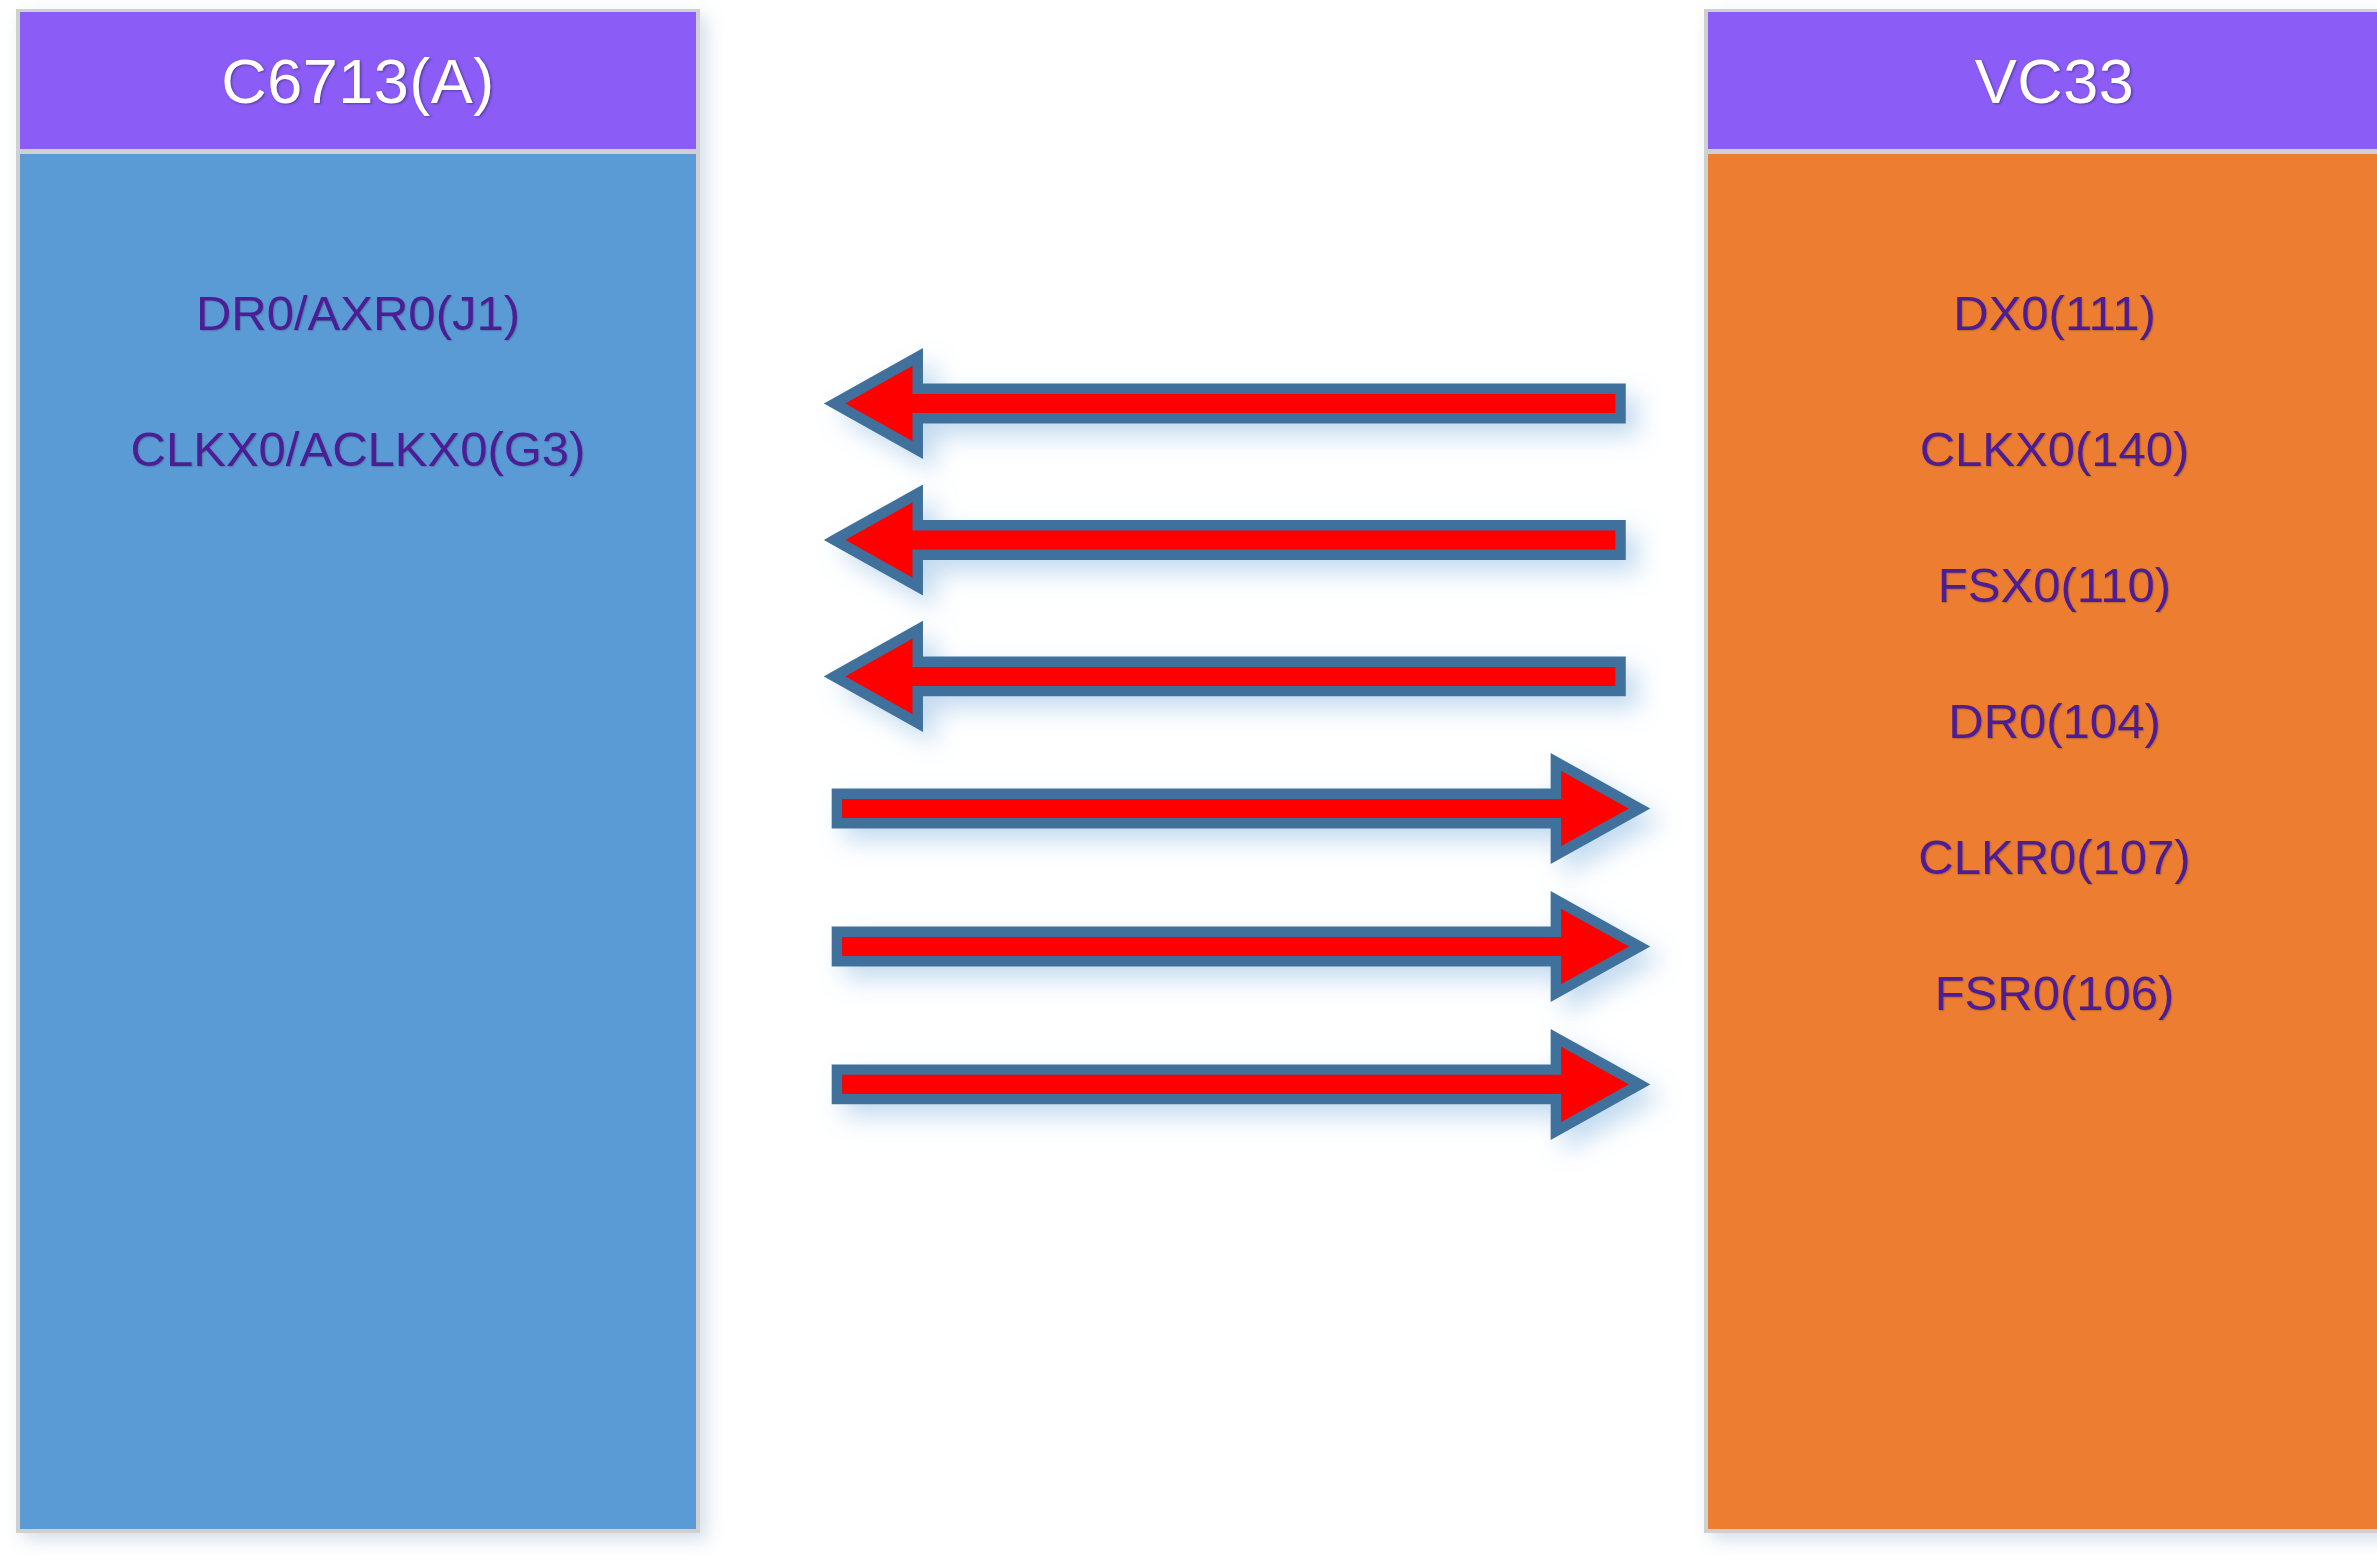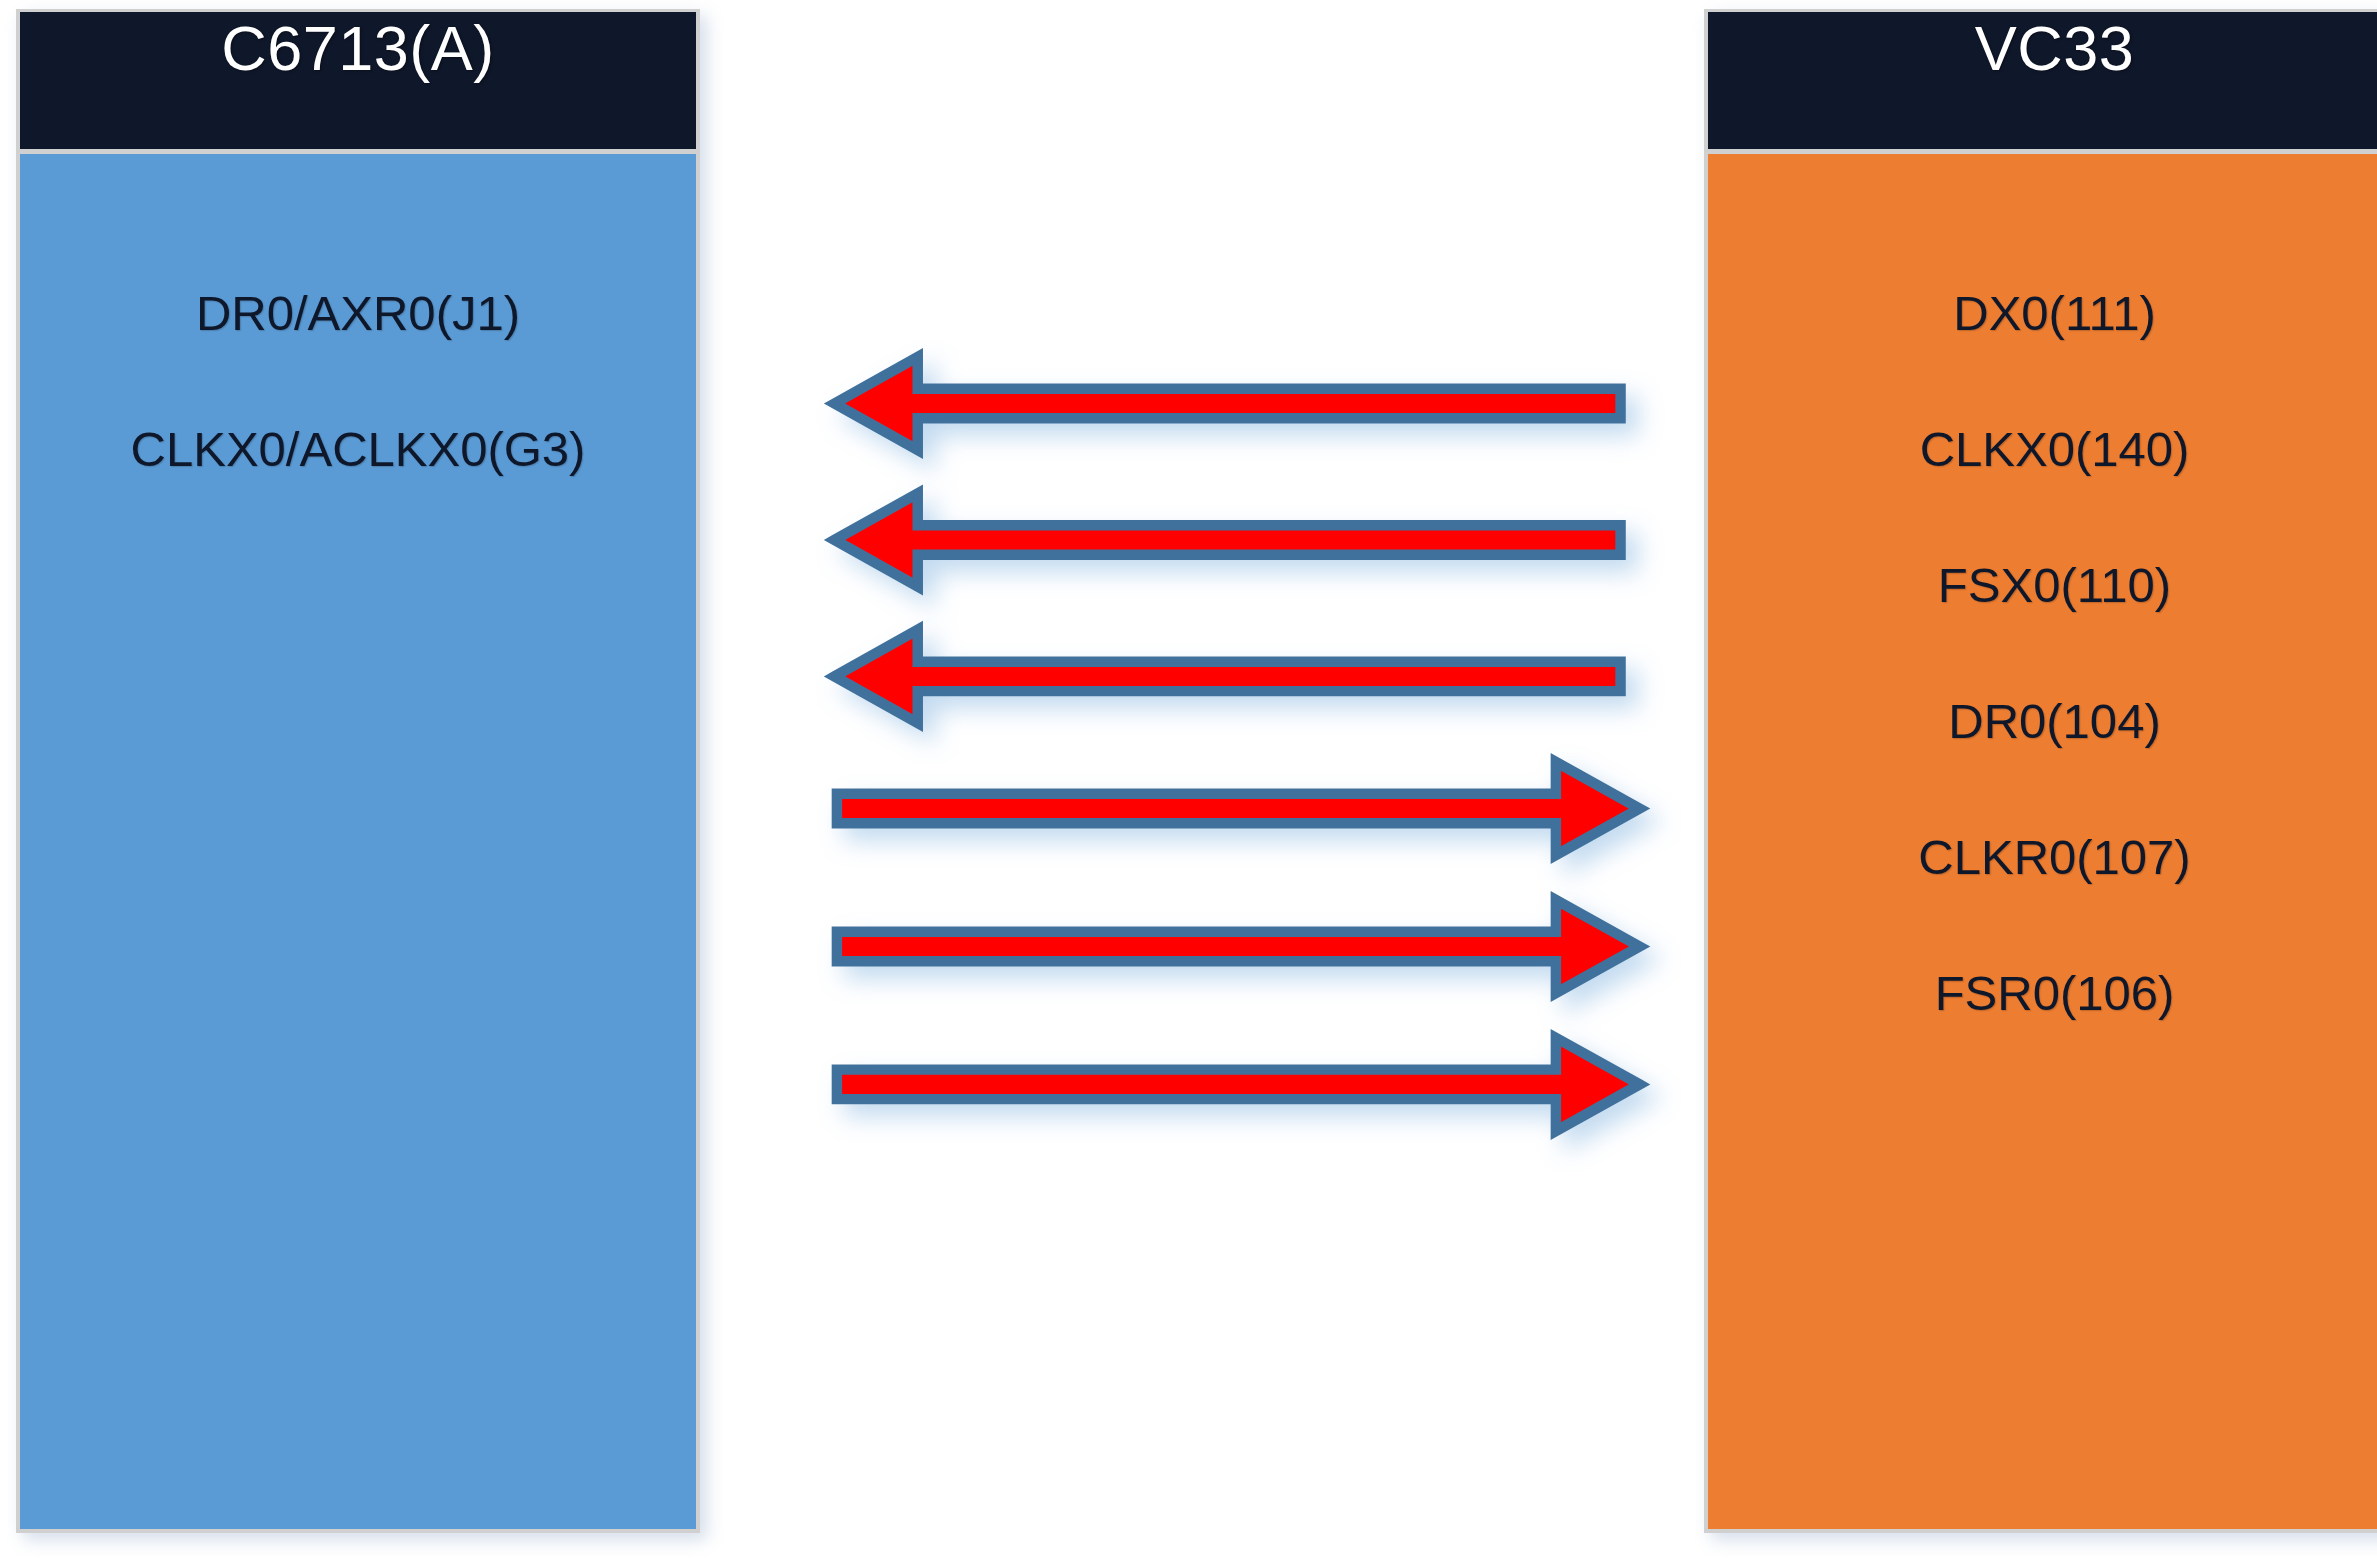--- a/index.html
+++ b/index.html
@@ -18,22 +18,22 @@
     position:absolute;
     background:#D0D0D0;              
     box-shadow:6.7px 6.7px 16px rgba(120,150,190,0.30);
     box-sizing:border-box;
   }
   .panel-left{left:16px;top:8.6px;width:684px;height:1524px;}
   .panel-right{left:1704px;top:8.6px;width:701px;height:1524px;}
 
   .panel-header{
     position:absolute;left:3.8px;top:3.8px;right:3.8px;height:137px;
-    background:#0f172a;
-    display:flex;justify-content:center;
+    background:#8b5cf6;
+    display:flex;align-items:center;justify-content:center;
   }
   .panel-header-title{
     color:#FFFFFF;
     font-size:63px;
     font-weight:400;
     letter-spacing:0.5px;
     text-shadow:1.4px 1.4px 2.4px rgba(0,0,0,0.35);
     white-space:nowrap;
   }
 
@@ -48,21 +48,21 @@
   .pin-list{
     position:absolute;left:0;right:0;
     top:91px;              
     display:flex;flex-direction:column;
   }
   .pin-row{
     height:136px;
     display:flex;align-items:center;justify-content:center;
   }
   .pin-label{
-    color:#0f172a;
+    color:#4c1d95;
     font-size:49px;
     font-weight:400;
     white-space:nowrap;
     text-shadow:1px 1px 1.4px rgba(0,0,0,0.20);
   }
 
   
   .arrow-layer{position:absolute;left:0;top:0;width:2408px;height:1562px;pointer-events:none;}
 </style>
 </head>

